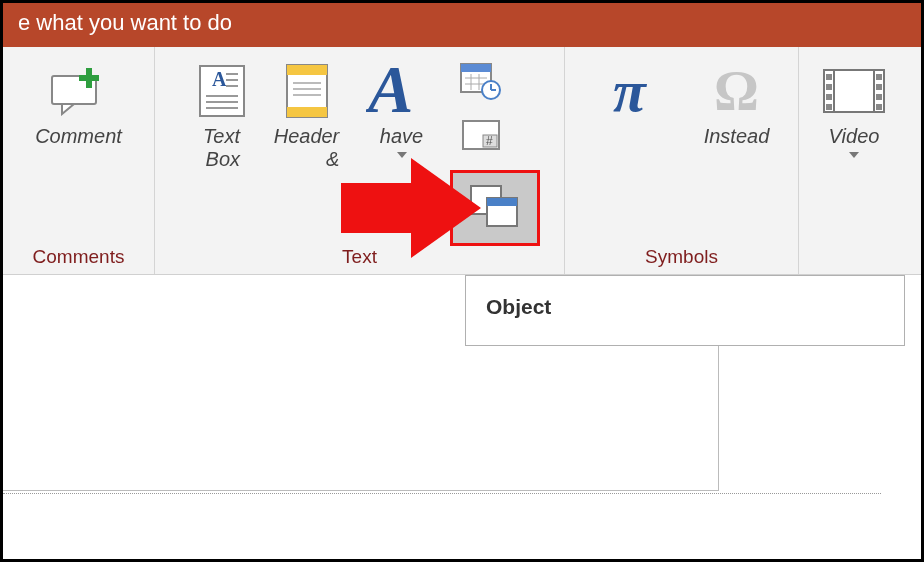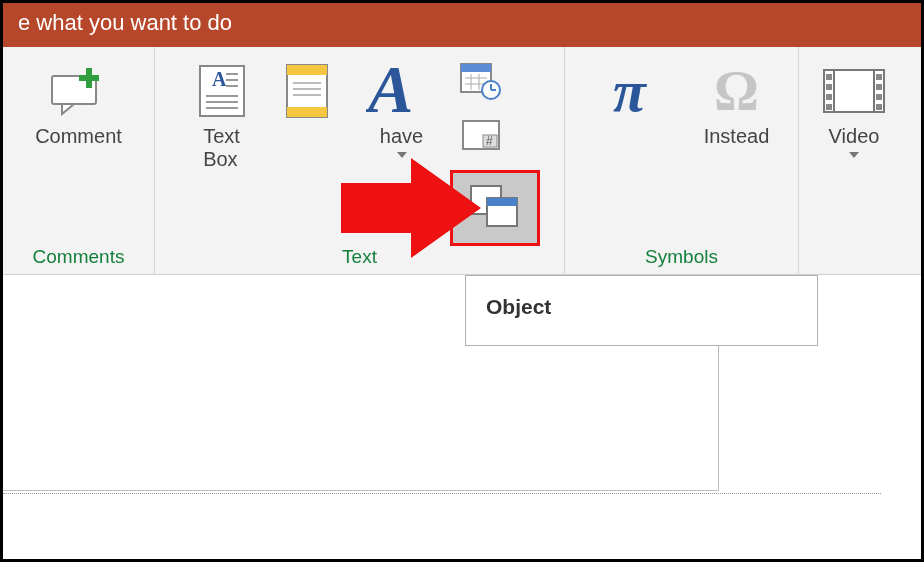--- a/index.html
+++ b/index.html
@@ -32,41 +32,41 @@
   .group {
     display: flex;
     flex-direction: column;
     align-items: center;
     border-right: 1px solid #d4d4d4;
     padding: 8px 6px 0 6px;
     height: 100%;
   }
   .group-label {
     font-size: 19px;
-    color: #15803d;
+    color: #7f1d1d;
     margin-top: auto;
     margin-bottom: 6px;
   }
   .btns-row {
     display: flex;
     align-items: flex-start;
     gap: 0;
     flex: 1;
   }
   .btn-big {
     display: flex;
     flex-direction: column;
     align-items: center;
     justify-content: flex-start;
     width: auto;
     padding: 2px 8px 0 8px;
     cursor: default;
   }
   .btn-big .ic { height: 68px; display:flex; align-items:center; justify-content:center; }
-  .btn-big .lbl { font-size: 20px; color:#444; text-align:left; line-height:1.15; }
+  .btn-big .lbl { font-size: 20px; color:#444; text-align:right; line-height:1.15;font-style:italic; }
   .btn-big .lbl .drop::after{
     content:"";
     display:block;
     width:0;height:0;
     border-left:5px solid transparent;
     border-right:5px solid transparent;
     border-top:6px solid #777;
     margin:4px auto 0;
   }
   .small-col { display:flex; flex-direction:column; gap:6px; margin-left:2px; padding-top:2px;}
@@ -87,21 +87,21 @@
   .arrow {
     position:absolute;
     left:338px; top:106px;
     width:140px; height:110px;
     pointer-events:none;
   }
 
   .tooltip {
     position:absolute;
     left:462px; top:272px;
-    width:353px;
+    width:440px;
     background:#fff;
     border:1px solid #b0b0b0;
     padding:16px 20px 20px 20px;
     font-size:21px;
     color:#444;
     line-height:1.4;
     box-shadow:0 0 0 rgba(0,0,0,0);
     pointer-events:none;
   }
   .tooltip .tt-title { font-weight:600; color:#333; margin-bottom:4px; }
@@ -178,20 +178,22 @@
         <div class="ic">
           <svg width="48" height="56" viewBox="0 0 48 56">
             <rect x="4" y="2" width="40" height="52" fill="#fff" stroke="#888" stroke-width="2"></rect>
             <rect x="4" y="2" width="40" height="10" fill="#f5c642"></rect>
             <rect x="4" y="44" width="40" height="10" fill="#f5c642"></rect>
             <line x1="10" y1="20" x2="38" y2="20" stroke="#bbb" stroke-width="2"></line>
             <line x1="10" y1="26" x2="38" y2="26" stroke="#bbb" stroke-width="2"></line>
             <line x1="10" y1="32" x2="38" y2="32" stroke="#bbb" stroke-width="2"></line>
           </svg>
         </div>
+        <div class="lbl" style="white-space:pre">Header
+&amp;</div>
       </div>
 
       <div class="btn-big" style="width:98px">
         <div class="ic">
           <svg width="72" height="66" viewBox="0 0 72 66">
             <text x="2" y="54" font-family="serif" font-size="68" font-style="italic" font-weight="bold" fill="#2b579a">A</text>
           </svg>
         </div>
         <div class="lbl"><span>have</span><span class="drop"></span></div>
       </div>

